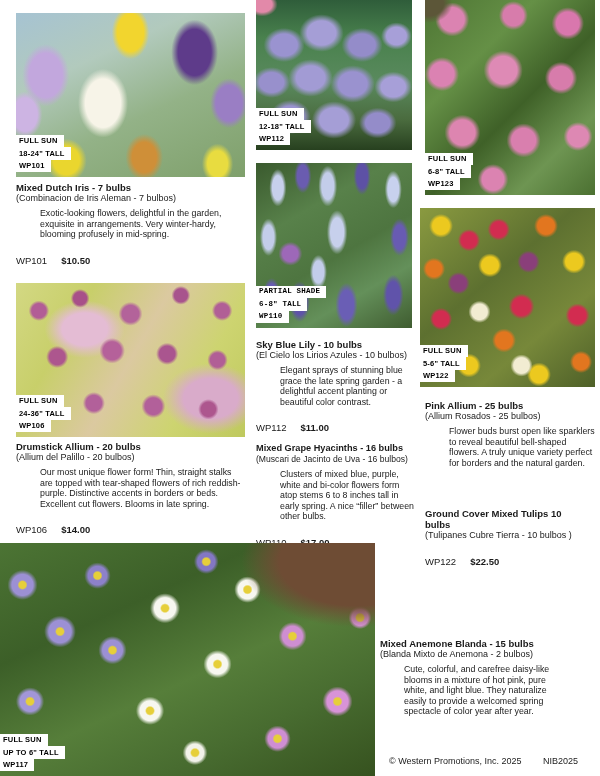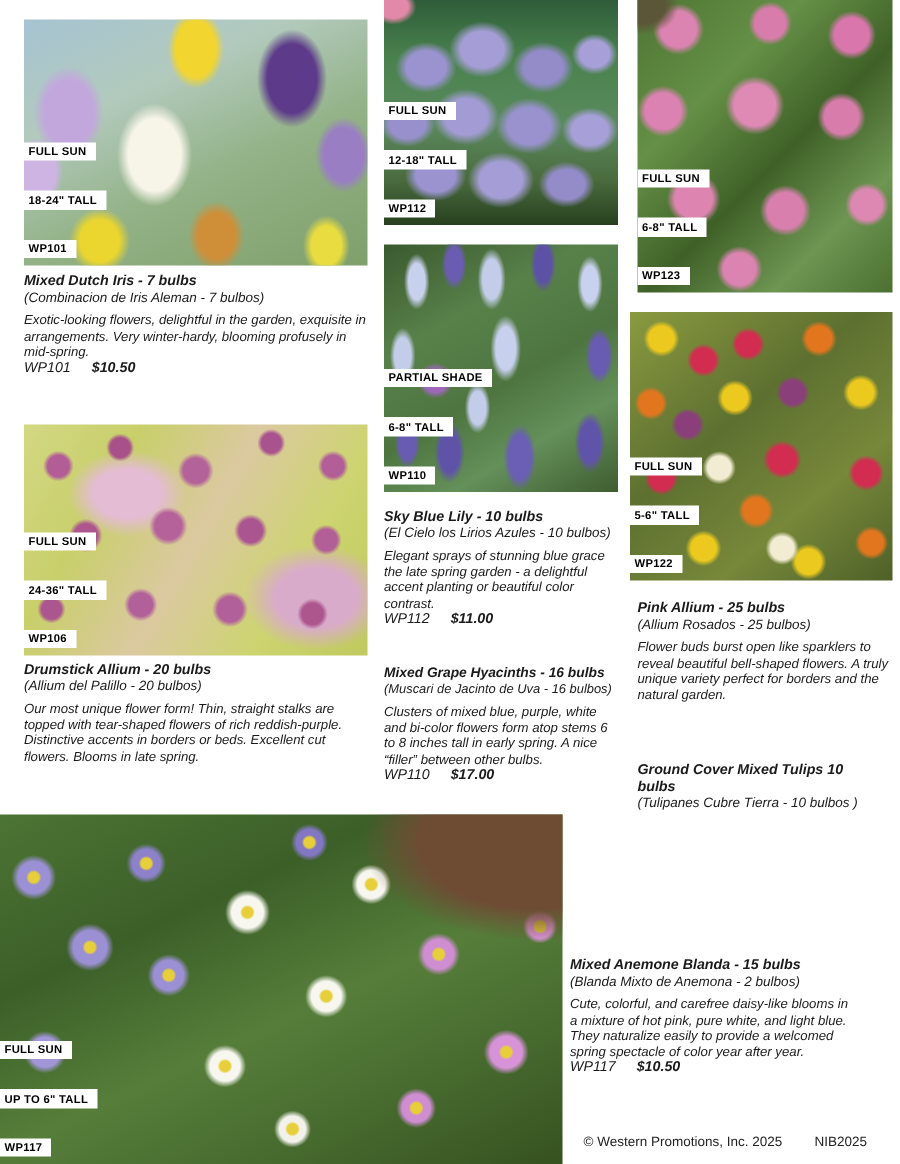--- a/index.html
+++ b/index.html
@@ -2,31 +2,31 @@
 <html><head>
 <meta charset="utf-8">
 <style>
   html,body{margin:0;padding:0;}
   body{
     width:600px;height:776px;position:relative;overflow:hidden;
     background:#ffffff;color:#1a1a1a;
     font-family:"Liberation Sans", sans-serif;
   }
   .photo{position:absolute;overflow:hidden;}
-  .tags{position:absolute;left:0;bottom:5px;display:flex;flex-direction:column;align-items:flex-start;gap:20px;}
+  .tags{position:absolute;left:0;bottom:5px;display:flex;flex-direction:column;align-items:flex-start;gap:0;}
   .tag{
     background:#ffffff;color:#000;
     font-size:7.5px;font-weight:bold;letter-spacing:.2px;
     padding:2.5px 6px 2.5px 3px;line-height:1;white-space:nowrap;
   }
-  .txt{position:absolute;font-style:italic;}
+  .txt{position:absolute;}
   .title{font-weight:bold;font-size:9.5px;line-height:11px;}
   .subtitle{font-size:9px;line-height:11px;}
-  .desc{font-size:8.8px;line-height:10.5px;margin-top:4px;}
-  .priceline{margin-top:0;font-size:9.5px;line-height:11px;}
+  .desc{font-size:8.8px;line-height:10.5px;margin-top:4px;margin-left:24px;}
+  .priceline{margin-top:15px;font-size:9.5px;line-height:11px;}
   .code{margin-right:14px;}
   .price{font-weight:bold;}
   .footer-item{position:absolute;font-size:9px;line-height:11px;color:#222;}
 
   
   .ph-iris{
     background:
       radial-gradient(ellipse 30px 40px at 13% 38%, #c2a7dd 0 55%, rgba(194,167,221,0) 78%),
       radial-gradient(ellipse 22px 30px at 4% 62%, #cdb4e3 0 55%, rgba(205,180,227,0) 78%),
       radial-gradient(ellipse 32px 44px at 38% 55%, #f7f4e8 0 55%, rgba(247,244,232,0) 78%),
@@ -83,20 +83,21 @@
       radial-gradient(ellipse 10px 22px at 8% 45%, #c3cdea 0 55%, rgba(195,205,234,0) 85%),
       radial-gradient(ellipse 12px 26px at 52% 42%, #c7d0ec 0 55%, rgba(199,208,236,0) 85%),
       radial-gradient(circle 14px at 22% 55%, #9d68b8 0 55%, rgba(157,104,184,0) 85%),
       radial-gradient(ellipse 11px 22px at 92% 45%, #685bb2 0 55%, rgba(104,91,178,0) 85%),
       radial-gradient(ellipse 10px 20px at 40% 66%, #c3cdea 0 55%, rgba(195,205,234,0) 85%),
       radial-gradient(ellipse 12px 24px at 28% 84%, #5f53a8 0 55%, rgba(95,83,168,0) 85%),
       radial-gradient(ellipse 13px 26px at 58% 86%, #6a5eb5 0 55%, rgba(106,94,181,0) 85%),
       radial-gradient(ellipse 12px 24px at 88% 80%, #6053aa 0 55%, rgba(96,83,170,0) 85%),
       radial-gradient(ellipse 10px 20px at 10% 80%, #685bb2 0 55%, rgba(104,91,178,0) 85%),
       linear-gradient(150deg,#3a5a2e 0%,#58814a 30%,#4e7540 55%,#64905a 75%,#3f5c30 100%);
+    font-family: Liberation Mono, monospace;
   }
   .ph-pinkallium{
     background:
       radial-gradient(ellipse 30px 24px at 2% 2%, #5c5638 0 50%, rgba(92,86,56,0) 80%),
       radial-gradient(circle 20px at 16% 10%, #db83b1 0 60%, rgba(219,131,177,0) 85%),
       radial-gradient(circle 17px at 52% 8%, #d77cab 0 60%, rgba(215,124,171,0) 85%),
       radial-gradient(circle 19px at 84% 12%, #d977ad 0 60%, rgba(217,119,173,0) 85%),
       radial-gradient(circle 20px at 10% 38%, #db82b2 0 60%, rgba(219,130,178,0) 85%),
       radial-gradient(circle 23px at 46% 36%, #de8ab5 0 60%, rgba(222,138,181,0) 85%),
       radial-gradient(circle 19px at 80% 40%, #d77cab 0 60%, rgba(215,124,171,0) 85%),
@@ -187,20 +188,23 @@
   <div class="tags">
     <span class="tag">FULL SUN</span>
     <span class="tag">24-36" TALL</span>
     <span class="tag">WP106</span>
   </div>
 </div>
 <div class="txt" style="left:16px;top:441px;width:229px">
   <div class="title">Drumstick Allium - 20 bulbs</div>
   <div class="subtitle">(Allium del Palillo - 20 bulbos)</div>
   <div class="desc">Our most unique flower form! Thin, straight stalks are topped with tear-shaped flowers of rich reddish-purple. Distinctive accents in borders or beds. Excellent cut flowers. Blooms in late spring.</div>
+  <div class="priceline">
+    <span class="code">WP106</span><span class="price">$14.00</span>
+  </div>
 </div>
 
 <div class="photo ph-lily" style="left:256px;top:0px;width:156px;height:150px">
   <div class="tags">
     <span class="tag">FULL SUN</span>
     <span class="tag">12-18" TALL</span>
     <span class="tag">WP112</span>
   </div>
 </div>
 <div class="photo ph-hyacinth" style="left:256px;top:163px;width:156px;height:165px">
@@ -242,32 +246,32 @@
   </div>
 </div>
 <div class="txt" style="left:425px;top:400px;width:172px">
   <div class="title">Pink Allium - 25 bulbs</div>
   <div class="subtitle">(Allium Rosados - 25 bulbos)</div>
   <div class="desc">Flower buds burst open like sparklers to reveal beautiful bell-shaped flowers. A truly unique variety perfect for borders and the natural garden.</div>
 </div>
 <div class="txt" style="left:425px;top:508px;width:172px">
   <div class="title" style="width:140px">Ground Cover Mixed Tulips 10 bulbs</div>
   <div class="subtitle">(Tulipanes Cubre Tierra - 10 bulbos )</div>
+  <div class="priceline">
+    <span class="code">WP122</span><span class="price">$22.50</span>
+  </div>
 </div>
 
 <div class="photo ph-anemone" style="left:0px;top:543px;width:375px;height:233px">
   <div class="tags">
     <span class="tag">FULL SUN</span>
     <span class="tag">UP TO 6" TALL</span>
     <span class="tag">WP117</span>
   </div>
 </div>
 <div class="txt" style="left:380px;top:638px;width:188px">
   <div class="title">Mixed Anemone Blanda - 15 bulbs</div>
   <div class="subtitle">(Blanda Mixto de Anemona - 2 bulbos)</div>
   <div class="desc">Cute, colorful, and carefree daisy-like blooms in a mixture of hot pink, pure white, and light blue. They naturalize easily to provide a welcomed spring spectacle of color year after year.</div>
-  <div class="priceline">
-    <span class="code">WP117</span><span class="price">$10.50</span>
-  </div>
 </div>
 
 <div class="footer-item" style="left:389px;top:756px">© Western Promotions, Inc. 2025</div>
 <div class="footer-item" style="left:543px;top:756px">NIB2025</div>
 
 </body></html>

